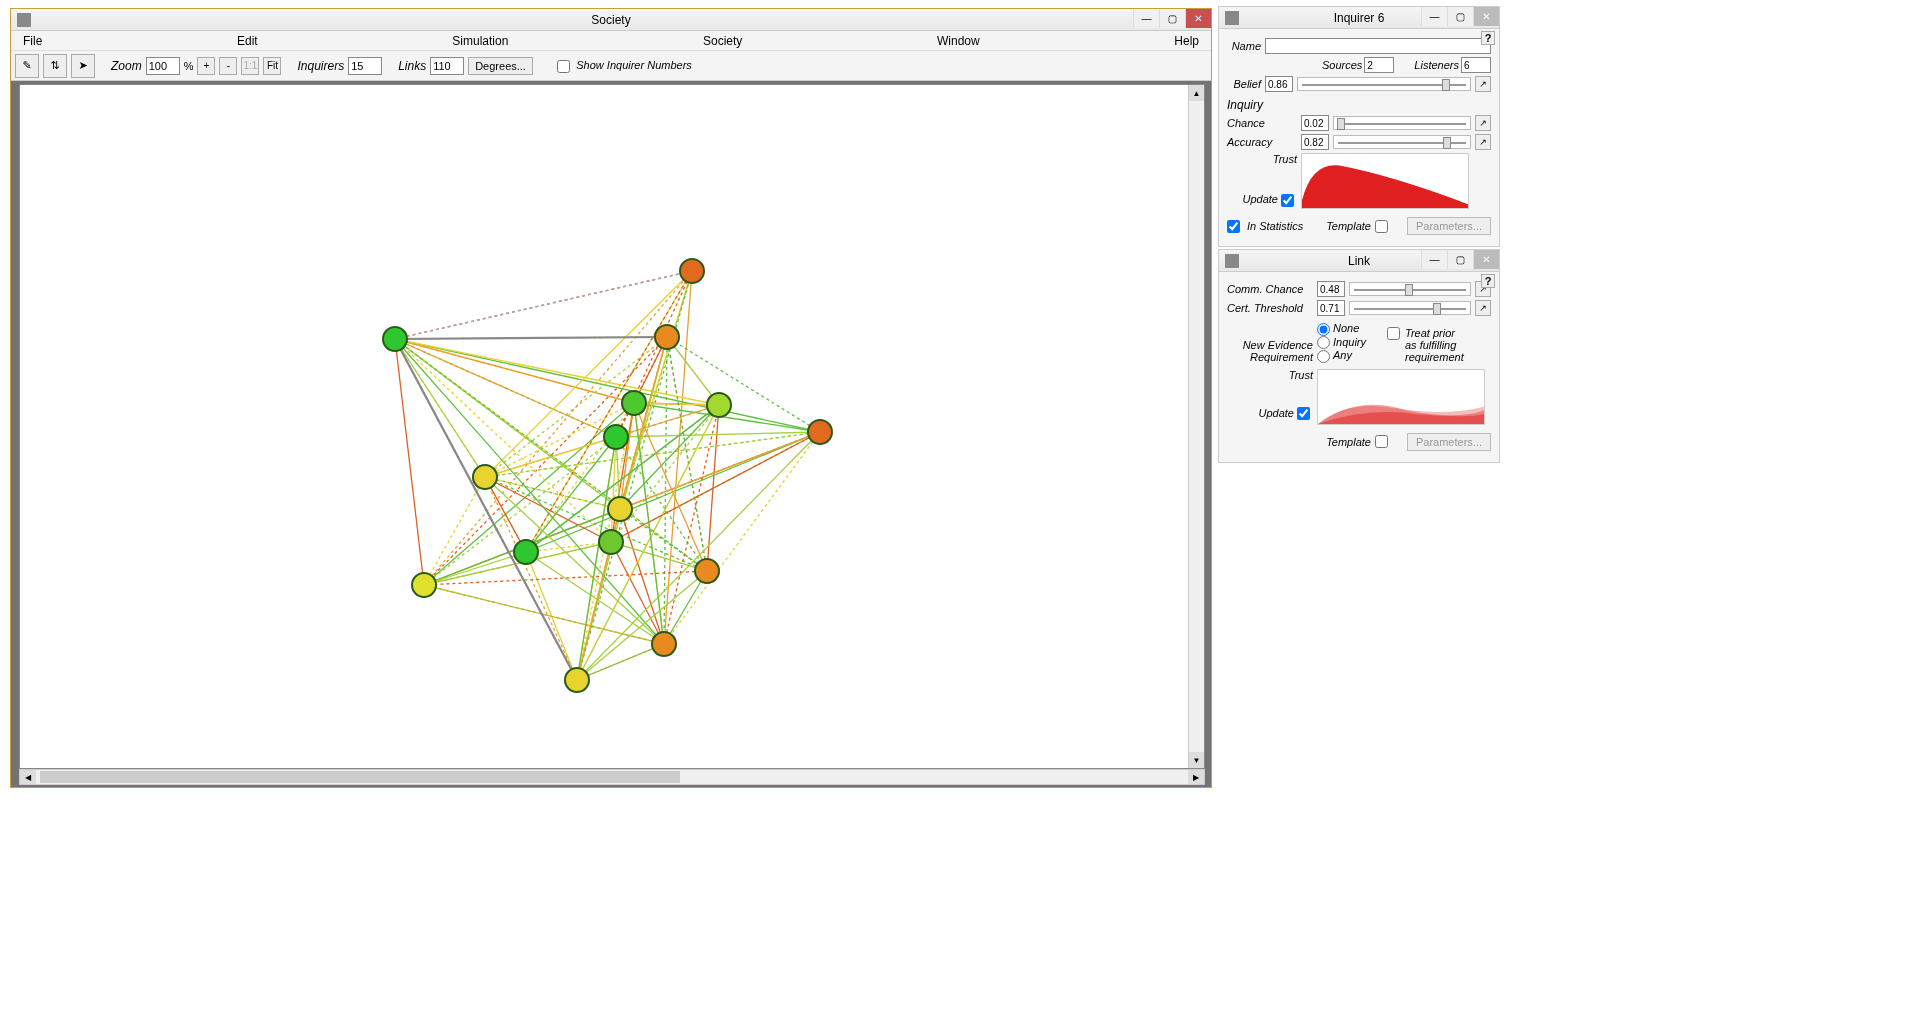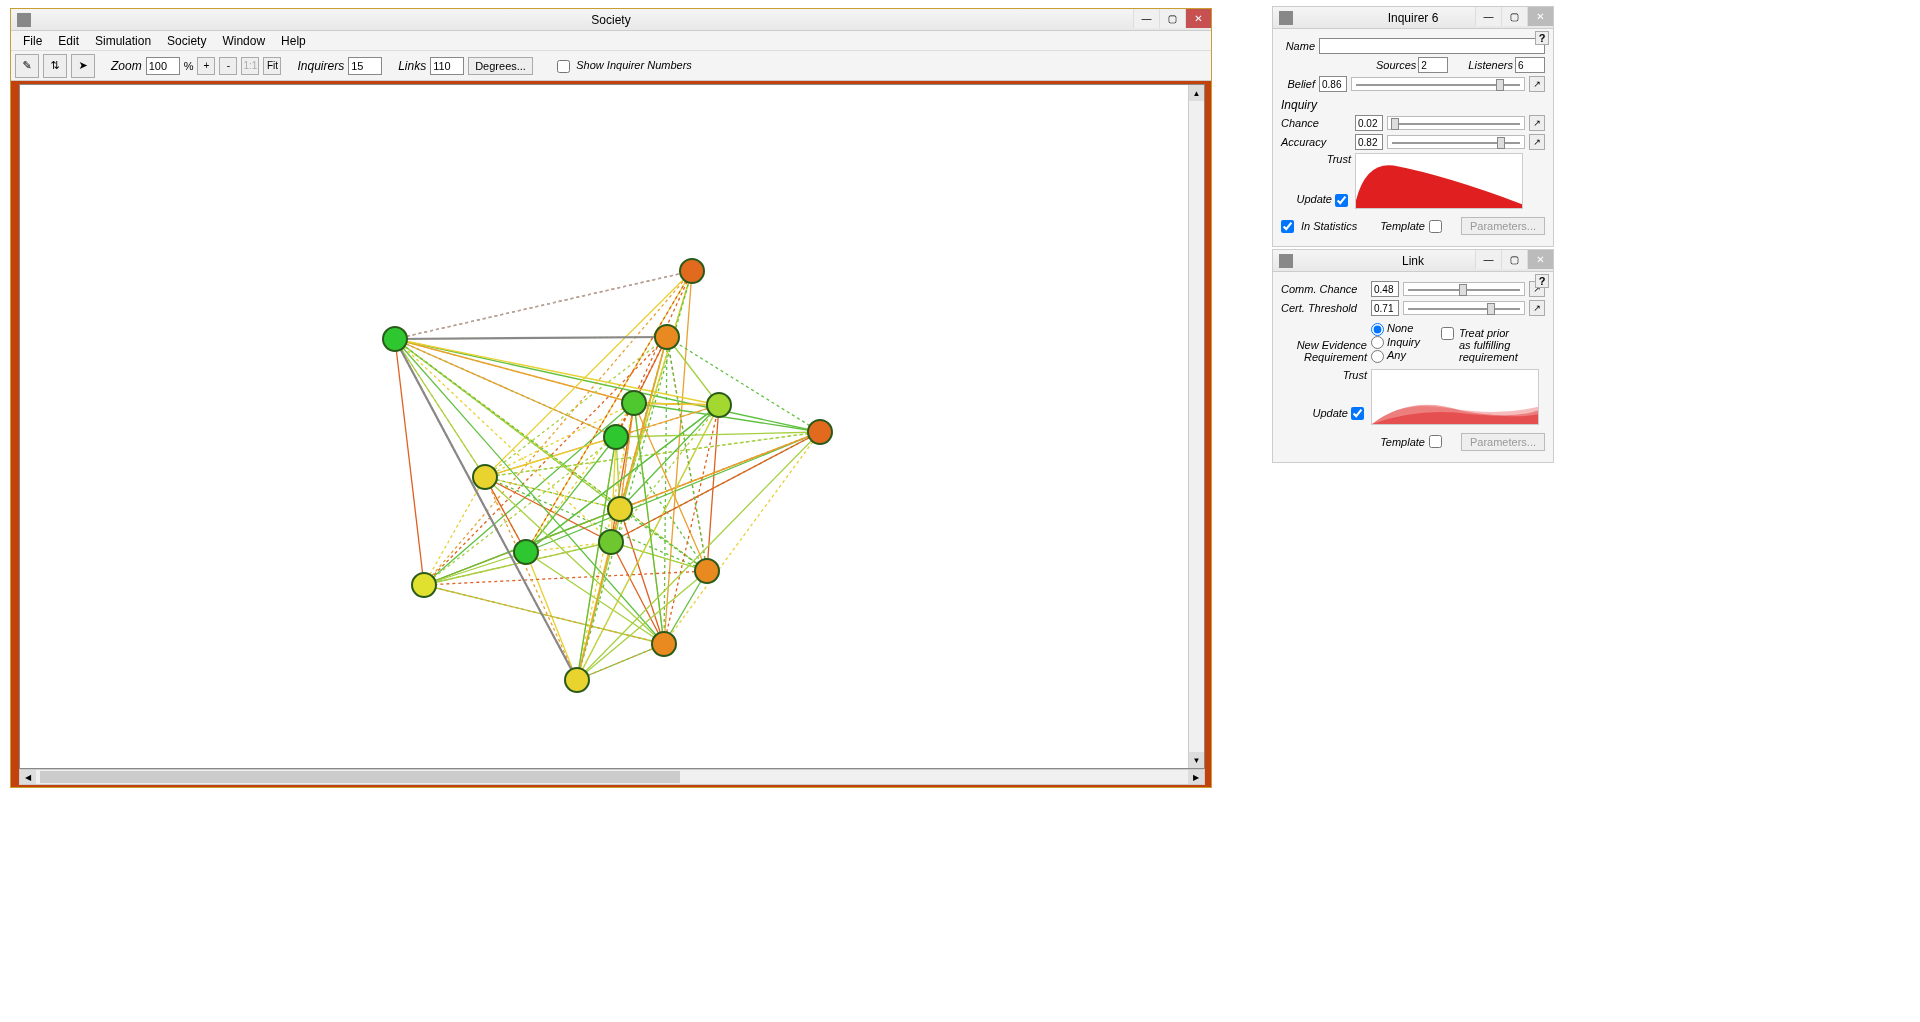--- a/index.html
+++ b/index.html
@@ -1,28 +1,28 @@
 <!DOCTYPE html>
 <html><head>
 <meta charset="utf-8">
 <style>
 * { box-sizing: border-box; margin: 0; padding: 0; font-family: Tahoma, sans-serif; font-size: 11px; }
 body { background: #fff; width: 1920px; height: 1022px; position: relative; overflow: hidden; }
 
 
-.society-window { position: absolute; left: 10px; top: 8px; width: 1202px; height: 780px; background: #c2410c; border: 1px solid #c5a030; }
+.society-window { position: absolute; left: 10px; top: 8px; width: 1202px; height: 780px; background: #737373; border: 1px solid #c5a030; }
 .titlebar { height: 22px; background: linear-gradient(#f5f5f5, #e8e8e8); border-bottom: 1px solid #ccc; display: flex; align-items: center; position: relative; }
 .titlebar .icon { width: 14px; height: 14px; margin: 0 6px; background: #888; display: inline-block; }
 .titlebar .title { position: absolute; left: 50%; transform: translateX(-50%); font-size: 12px; }
 .win-controls { position: absolute; right: 0; top: 0; display: flex; }
 .win-btn { width: 26px; height: 19px; display: flex; align-items: center; justify-content: center; font-size: 10px; border-left: 1px solid #ddd; background: #f0f0f0; }
 .win-btn.close { background: #c75050; color: #fff; }
 .win-btn.close-side { background: #bbb; color: #fff; }
 
-.menubar { height: 20px; background: #f4f4f4; border-bottom: 1px solid #ddd; display: flex; align-items: center; padding: 0 4px; }
+.menubar { height: 20px; background: #f4f4f4; border-bottom: 1px solid #ddd; display: flex; align-items: center; padding: 0 4px; justify-content: space-between; }
 .menubar span { padding: 2px 8px; font-size: 12px; }
 
 .toolbar { height: 30px; background: #f4f4f4; border-bottom: 1px solid #ccc; display: flex; align-items: center; gap: 4px; padding: 0 4px; }
 .tool-btn { width: 24px; height: 24px; border: 1px solid #aaa; background: #eee; display: flex; align-items: center; justify-content: center; }
 .toolbar label { font-style: italic; font-size: 12px; margin-left: 12px; }
 .toolbar input[type=text] { width: 34px; height: 18px; font-size: 11px; padding: 0 2px; border: 1px solid #888; }
 .toolbar .sbtn { width: 18px; height: 18px; border: 1px solid #aaa; background: #eee; font-size: 10px; display: flex; align-items: center; justify-content: center; }
 .toolbar .sbtn.disabled { color: #aaa; }
 .toolbar .wbtn { padding: 2px 6px; border: 1px solid #aaa; background: #eee; font-size: 11px; }
 
@@ -30,21 +30,21 @@
 .vscroll { position: absolute; right: 0; top: 0; bottom: 0; width: 16px; background: #f0f0f0; border-left: 1px solid #ccc; }
 .vscroll .arrow-up, .vscroll .arrow-down { height: 16px; background: #ddd; display:flex;align-items:center;justify-content:center;font-size:8px; }
 .hscroll { position: absolute; left: 8px; right: 6px; bottom: 2px; height: 16px; background: #f0f0f0; border: 1px solid #ccc; display:flex; }
 .hscroll .arrow-l, .hscroll .arrow-r { width: 16px; background: #ddd; display:flex;align-items:center;justify-content:center;font-size:8px; }
 .hscroll .thumb { position:absolute; left: 20px; width: 640px; top:1px; bottom:1px; background: #ccc; }
 
 
 .net { position: absolute; left: 0; top: 0; width: 1170px; height: 680px; }
 
 
-.side { position: absolute; left: 1272px; top: 6px; width: 282px; }
+.side { position: absolute; left: 1218px; top: 6px; width: 282px; }
 .panel { border: 1px solid #ccc; background: #f5f5f5; margin-bottom: 2px; }
 .panel .titlebar { background: linear-gradient(#f5f5f5,#e8e8e8); }
 .panel .body { padding: 6px 8px 8px 8px; }
 .row { display: flex; align-items: center; margin: 3px 0; gap: 4px; }
 .row label { font-style: italic; text-align: right; }
 .row .lbl-r { flex: 0 0 90px; text-align: left; font-style: italic; }
 .row input[type=text] { border: 1px solid #888; height: 16px; font-size: 10px; padding: 0 2px; }
 .slider { flex: 1; height: 14px; position: relative; background: #fff; border:1px solid #bbb; }
 .slider .track { position:absolute; left:4px; right:4px; top:6px; height:2px; background:#999; }
 .slider .thumb { position:absolute; top:1px; width:8px; height:12px; background:#ddd; border:1px solid #888; }

